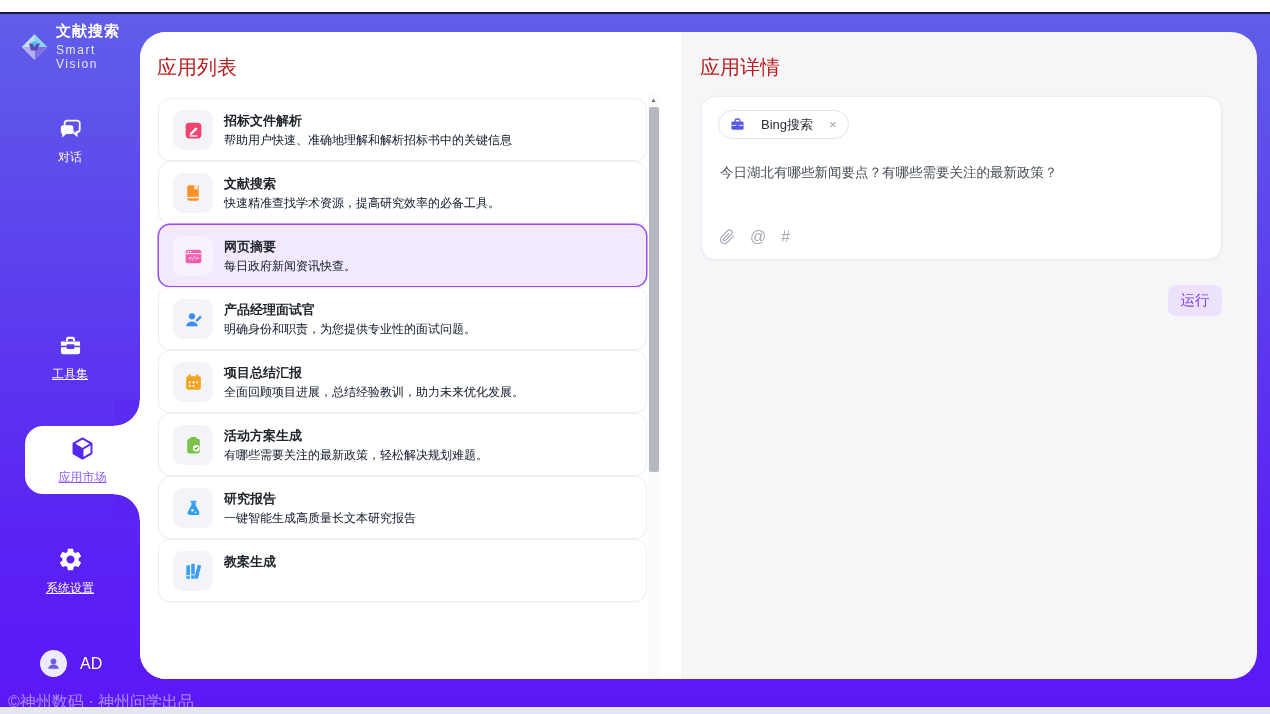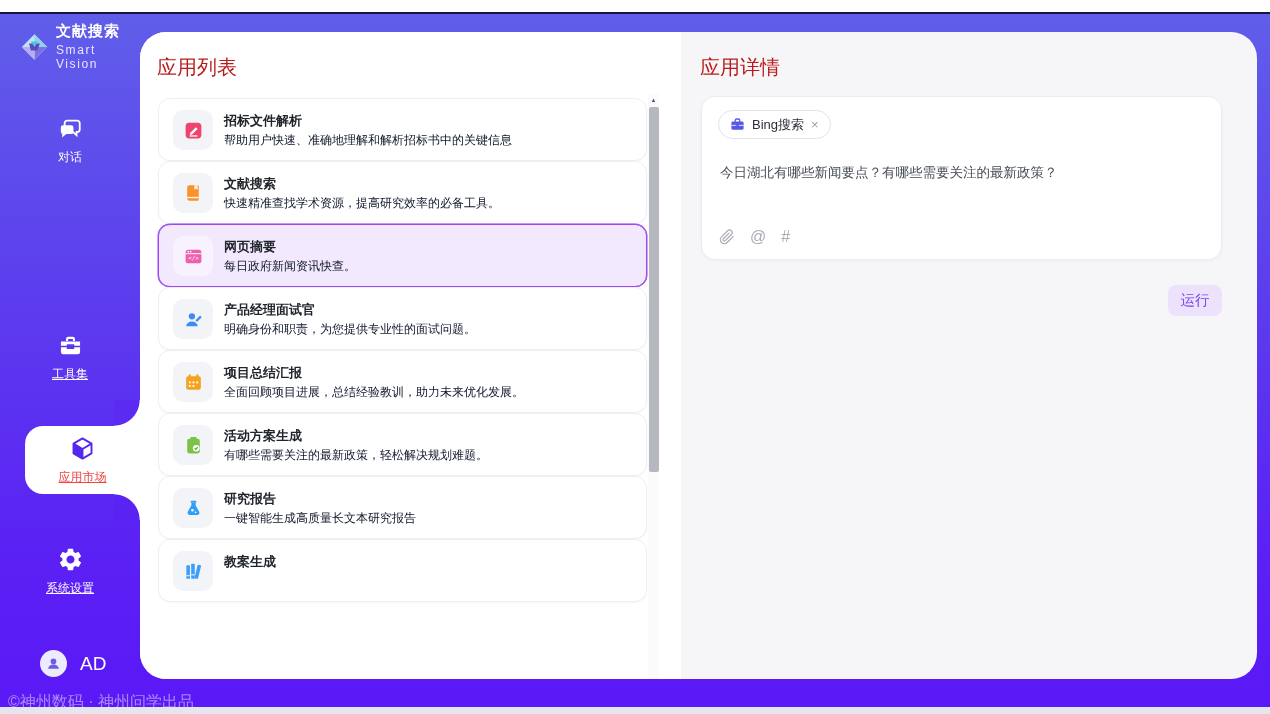--- a/index.html
+++ b/index.html
@@ -25,26 +25,26 @@
   .nav-label.u { text-decoration:underline; }
   #nav-chat { top:101px; } #nav-folder { top:211px; } #nav-tools { top:318px; } #nav-settings { top:532px; }
 
   .nav-active { position:absolute; left:25px; top:412px; width:115px; height:68px; background:#fff;
                 border-radius:18px 0 0 18px; text-align:center; padding-top:9px; cursor:pointer; }
   .nav-active::before { content:""; position:absolute; right:0; top:-26px; width:26px; height:26px;
                 background:radial-gradient(circle 26px at 0 0,#5b2bf2 25.2px,#fff 26px); }
   .nav-active::after  { content:""; position:absolute; right:0; bottom:-26px; width:26px; height:26px;
                 background:radial-gradient(circle 26px at 0 100%,#5b22f4 25.2px,#fff 26px); }
   .nav-active svg { width:27px; height:27px; display:block; margin:0 auto; }
-  .nav-active .nav-label { color:#ef4444; }
+  .nav-active .nav-label { color:#8b5cf6; }
 
   .user-row { position:absolute; left:40px; top:636px; display:flex; align-items:center; gap:13px; }
   .avatar { width:27px; height:27px; border-radius:50%; background:#eceafc; display:flex; align-items:center; justify-content:center; }
   .avatar svg { width:17px; height:17px; }
-  .user-name { font-size:19px; color:#fff;text-align:right; }
+  .user-name { font-size:16px; color:#fff;text-align:right; }
   .copyright { position:absolute; left:8px; top:678px; width:132px; font-size:16px; color:rgba(255,255,255,.48); white-space:nowrap; }
 
   
   .content { position:absolute; left:140px; top:18px; right:13px; bottom:28px;
              background:#f6f6f9; border-radius:26px; overflow:hidden; }
 
   
   .list-panel { position:absolute; left:0; top:0; bottom:0; width:541px; background:#fff; }
   .panel-title { position:absolute; font-size:20px; font-weight:normal; color:#b91c1c; }
   .list-panel .panel-title { left:17px; top:22px; }
@@ -64,21 +64,21 @@
   .scroll-btn { position:absolute; left:0; width:11px; height:12px; font-size:6px; color:#55595f;
                 display:flex; align-items:center; justify-content:center; cursor:pointer; }
   .scroll-up { top:0; }
   .scroll-thumb { position:absolute; left:0.5px; top:13px; width:10px; height:365px; background:#b5b9bf; border-radius:2px; cursor:grab; }
 
   
   .detail-panel { position:absolute; left:541px; right:0; top:0; bottom:0; }
   .detail-panel .panel-title { left:19px; top:22px; }
   .detail-card { position:absolute; left:20px; right:35px; top:64px; height:164px; background:#fff;
                  border:1px solid #ebebf1; border-radius:14px; box-shadow:0 1px 3px rgba(40,40,80,.04); }
-  .chip { position:absolute; left:16px; top:13px; height:29px; display:inline-flex; align-items:center; gap:7px;
+  .chip { position:absolute; left:16px; top:13px; height:29px; display:inline-flex; align-items:center; gap:16px;
           padding:0 11px; background:#fff; border:1px solid #e2e2ea; border-radius:15px; }
   .chip svg { width:15px; height:15px; }
   .chip-label { font-size:13px; color:#2b2f36; }
   .chip-close { font-size:13px; color:#9aa0a8; cursor:pointer; line-height:1; }
   .query-text { position:absolute; left:18px; top:67px; right:16px; font-size:13.5px; color:#474c56; }
   .attach-row { position:absolute; left:17px; top:131px; display:flex; align-items:center; gap:15px; color:#a9abb6; }
   .attach-row svg { width:16px; height:16px; }
   .attach-glyph { font-size:16px; color:#a9abb6; cursor:pointer; }
   .run-btn { position:absolute; right:35px; top:253px; width:54px; height:31px; border:none; border-radius:8px;
              background:#ece2fc; color:#7f45ee; font-size:14.5px; font-family:inherit; cursor:pointer; }

